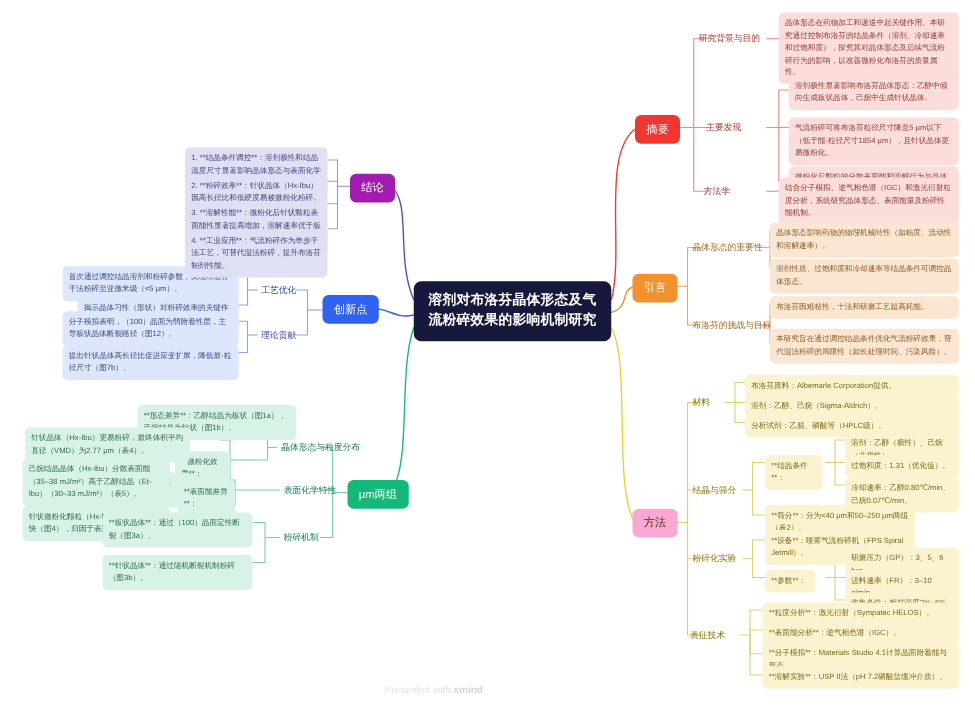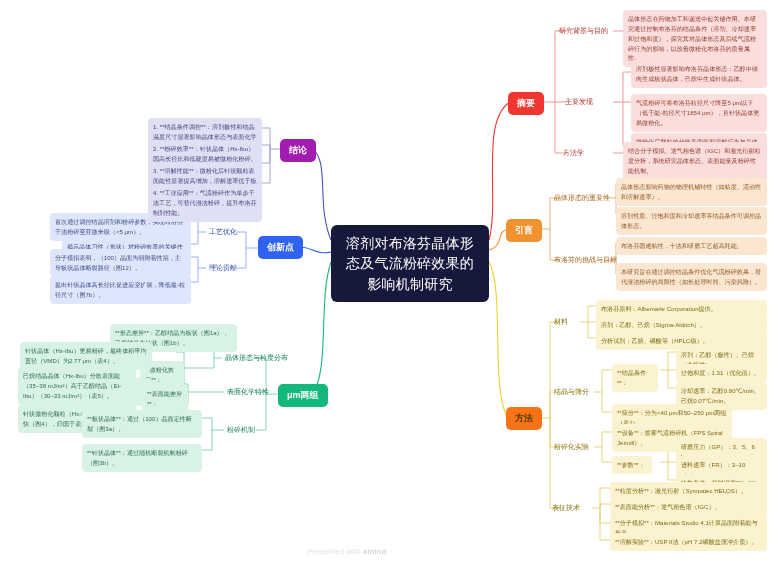--- a/index.html
+++ b/index.html
@@ -12,41 +12,41 @@
   #canvas { position: relative; width: 780px; height: 566px; }
   #wires { position: absolute; left: 0; top: 0; width: 780px; height: 566px; pointer-events: none; }
 
   .node { position: absolute; }
 
   
   .root {
     background: #16193b;
     color: #ffffff;
     border-radius: 6px;
-    font-size: 14px;
+    font-size: 11px;
     line-height: 1.45;
     text-align: center;
     padding: 8px 10px;
-    font-weight: 400;
+    font-weight: 700;
     letter-spacing: .2px;
   }
 
   
   .l1 {
     border-radius: 5px;
     color: #ffffff;
     font-size: 9px;
-    font-weight: 700;
+    font-weight: 400;
     padding: 5px 9px;
     text-align: center;
     white-space: nowrap;
   }
   .l1.red    { background: #f0372f; }
   .l1.orange { background: #f0922f; }
-  .l1.yellow { background: #f97316; color: #4a3c00; }
+  .l1.yellow { background: #f9a8d4; color: #4a3c00; }
   .l1.green  { background: #14b87a; }
   .l1.blue   { background: #2f62f0; }
   .l1.indigo { background: #a21caf; }
 
   
   .l2 {
     font-size: 7px;
     color: #3a3a3a;
     white-space: nowrap;
     padding: 2px 3px;

